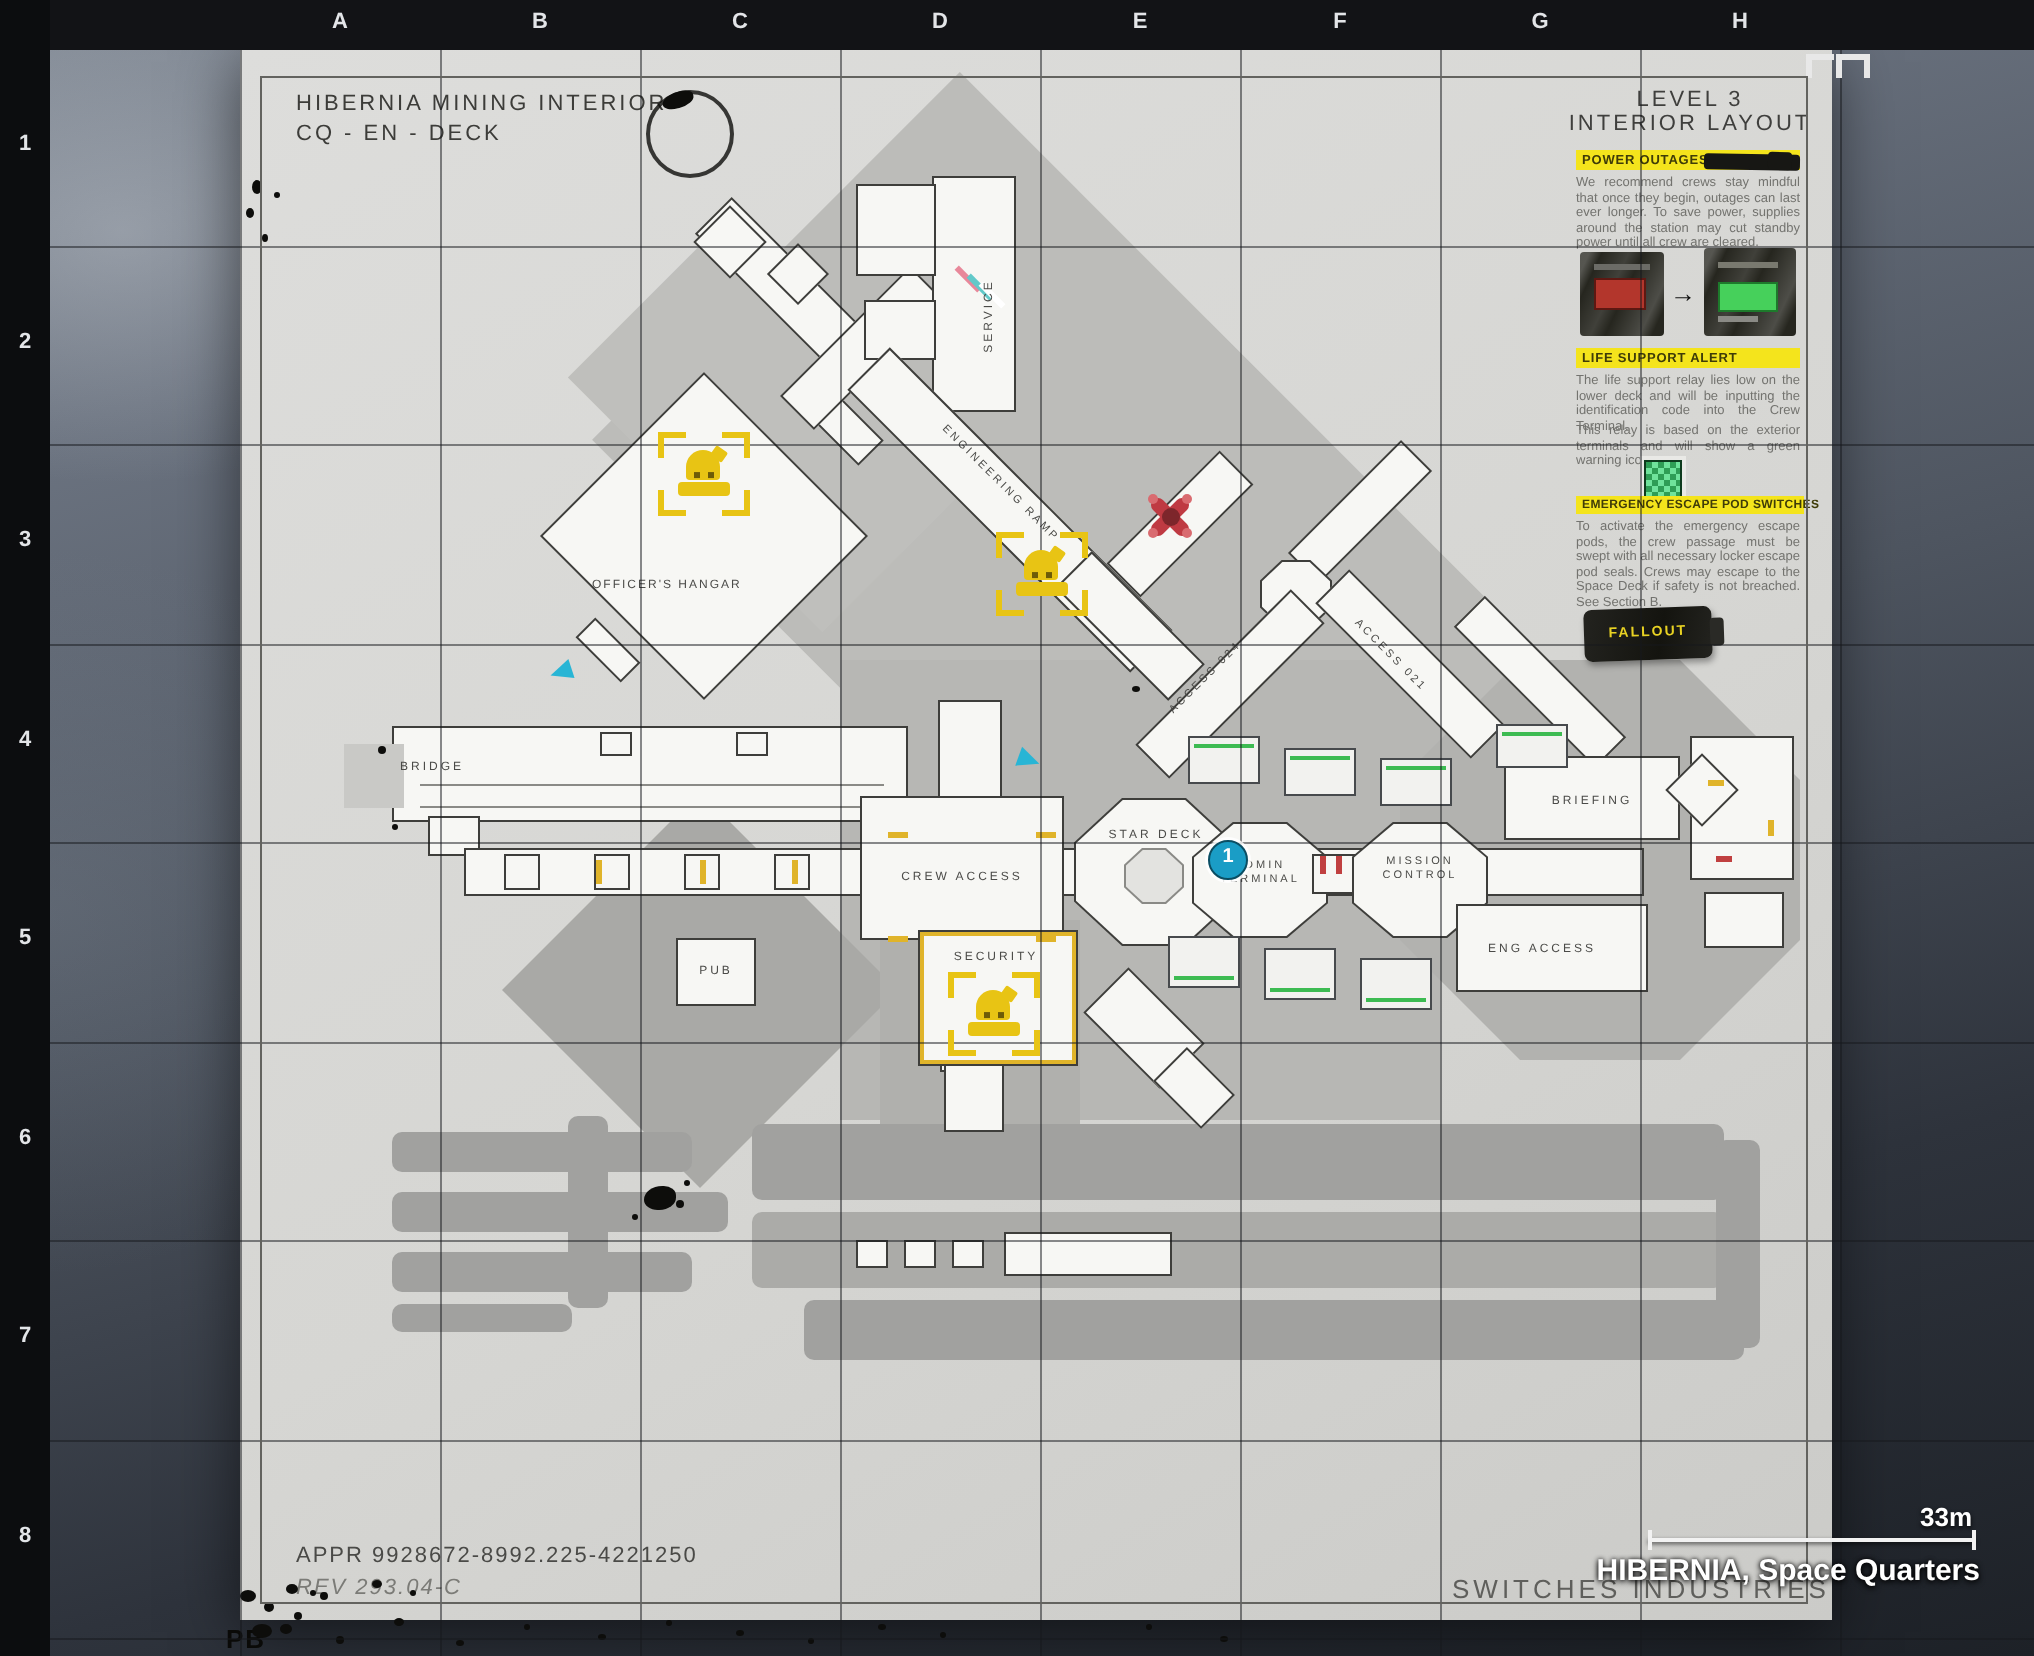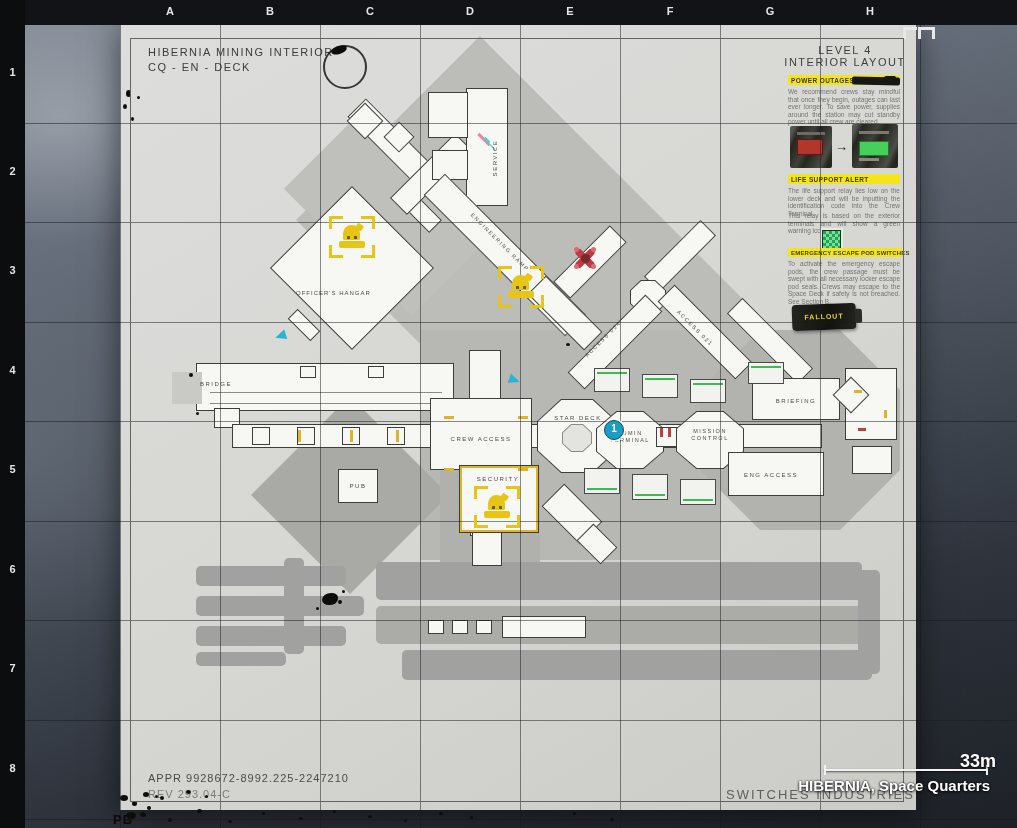--- a/index.html
+++ b/index.html
@@ -72,21 +72,21 @@
      text-align:center;line-height:26px;box-shadow:1px 2px 3px rgba(0,0,0,.35);}
   .battery::after{content:"";position:absolute;right:-6px;top:6px;width:7px;height:14px;background:#2a2a26;border-radius:2px;}
   
   .footer-txt{position:absolute;color:#4a4a47;font-size:11px;letter-spacing:1px;white-space:nowrap;}
   .maker{position:absolute;color:#5f5f5c;font-size:13px;letter-spacing:2px;white-space:nowrap;}
   .loc-label{position:absolute;color:#fff;font-size:15px;font-weight:bold;white-space:nowrap;
      text-shadow:0 1px 3px rgba(0,0,0,.95),0 0 2px rgba(0,0,0,.8);}
   .scalebar{position:absolute;height:2px;background:#f2f2f2;box-shadow:0 1px 2px rgba(0,0,0,.6);}
   .scalebar::before,.scalebar::after{content:"";position:absolute;top:-4px;width:2px;height:10px;background:#f2f2f2;}
   .scalebar::before{left:0;} .scalebar::after{right:0;}
-  .scale-label{position:absolute;color:#fff;font-size:18px;font-weight:bold;text-shadow:0 1px 2px rgba(0,0,0,.9);}
+  .scale-label{position:absolute;color:#fff;font-size:13px;font-weight:bold;text-shadow:0 1px 2px rgba(0,0,0,.9);}
   .corner-glyph{position:absolute;width:11px;height:9px;border:0 solid #e8e8e8;}
   .stain-ring{position:absolute;border:2px solid rgba(12,12,10,.8);border-radius:50%;}
   .pb-mark{position:absolute;color:#0a0a08;font-size:13px;font-weight:bold;letter-spacing:1px;}
 </style>
 </head>
 <body>
 
 <div id="screen">
 
   <div id="paper"></div>
@@ -226,21 +226,21 @@
   <div class="lbl" style="left:682px;top:428px;width:56px;text-align:center;font-size:5.5px;white-space:pre-line;line-height:7px;">MISSION
 CONTROL</div>
   <div class="lbl" style="left:768px;top:398px;width:56px;text-align:center;font-size:6px;">BRIEFING</div>
   <div class="lbl" style="left:736px;top:472px;width:70px;text-align:center;font-size:6px;">ENG ACCESS</div>
   <div class="lbl" style="left:342px;top:483px;width:32px;text-align:center;font-size:6px;">PUB</div>
   <div class="lbl" style="left:466px;top:476px;width:64px;text-align:center;font-size:6px;">SECURITY</div>
 
   <div style="position:absolute;left:148px;top:46px;color:#3c3c39;font-size:11px;letter-spacing:1.5px;">HIBERNIA MINING INTERIOR</div>
   <div style="position:absolute;left:148px;top:61px;color:#3c3c39;font-size:11px;letter-spacing:1.5px;">CQ - EN - DECK</div>
 
-  <div class="panel-head" style="left:780px;top:44px;">LEVEL 4
+  <div class="panel-head" style="left:780px;top:44px;">LEVEL 3
 INTERIOR LAYOUT</div>
   <div class="hl" style="left:788px;top:75px;width:106px;">POWER OUTAGES</div>
   <div class="redact" style="left:852px;top:77px;width:48px;height:8px;"></div>
   <div class="redact" style="left:884px;top:76px;width:12px;height:9px;"></div>
   <div class="para" style="left:788px;top:88px;">We recommend crews stay mindful that once they begin, outages can last ever longer. To save power, supplies around the station may cut standby power until all crew are cleared.</div>
   <div class="mini-img" style="left:790px;top:126px;width:42px;height:42px;">
     <span style="position:absolute;left:7px;top:13px;width:24px;height:14px;background:#b3362c;border:1px solid #5e1812;"></span>
     <span style="position:absolute;left:7px;top:6px;width:28px;height:3px;background:#6b6b66;"></span>
   </div>
   <span class="arrow-icon" style="left:835px;top:139px;"></span>
@@ -250,22 +250,22 @@
     <span style="position:absolute;left:7px;top:34px;width:20px;height:3px;background:#8a8a85;"></span>
   </div>
   <div class="hl" style="left:788px;top:174px;width:106px;">LIFE SUPPORT ALERT</div>
   <div class="para" style="left:788px;top:187px;">The life support relay lies low on the lower deck and will be inputting the identification code into the Crew Terminal.</div>
   <div class="para" style="left:788px;top:212px;">This relay is based on the exterior terminals and will show a green warning icon.</div>
   <div class="px-icon" style="left:822px;top:230px;"></div>
   <div class="hl" style="left:788px;top:248px;width:108px;font-size:6px;letter-spacing:.2px;">EMERGENCY ESCAPE POD SWITCHES</div>
   <div class="para" style="left:788px;top:260px;">To activate the emergency escape pods, the crew passage must be swept with all necessary locker escape pod seals. Crews may escape to the Space Deck if safety is not breached. See Section B.</div>
   <div class="battery" style="left:792px;top:304px;">FALLOUT</div>
 
-  <div class="footer-txt" style="left:148px;top:772px;">APPR 9928672-8992.225-2247210</div>
-  <div class="footer-txt" style="left:148px;top:788px;color:#7b7b77;">REV 293.04-C</div>
+  <div class="footer-txt" style="left:148px;top:772px;">APPR 9928672-8992.225-4221250</div>
+  <div class="footer-txt" style="left:148px;top:788px;color:#7b7b77;font-style:italic;">REV 293.04-C</div>
   <div class="maker" style="left:726px;top:787px;">SWITCHES INDUSTRIES</div>
   <div class="pb-mark" style="left:113px;top:812px;">PB</div>
 
   <div class="stain-ring" style="left:323px;top:45px;width:40px;height:40px;"></div>
   <div class="spk" style="left:331px;top:46px;width:16px;height:8px;border-radius:60% 40% 55% 45%;transform:rotate(-15deg);"></div>
   <div class="spk" style="left:322px;top:593px;width:16px;height:12px;border-radius:60% 40% 55% 45%;"></div>
   <div id="stain-layer" style="position:absolute;inset:0;pointer-events:none;">
       <div class="spk" style="left: 126px; top: 90px; width: 5px; height: 7px;"></div>
       <div class="spk" style="left: 123px; top: 104px; width: 4px; height: 5px;"></div>
       <div class="spk" style="left: 131px; top: 117px; width: 3px; height: 4px;"></div>

